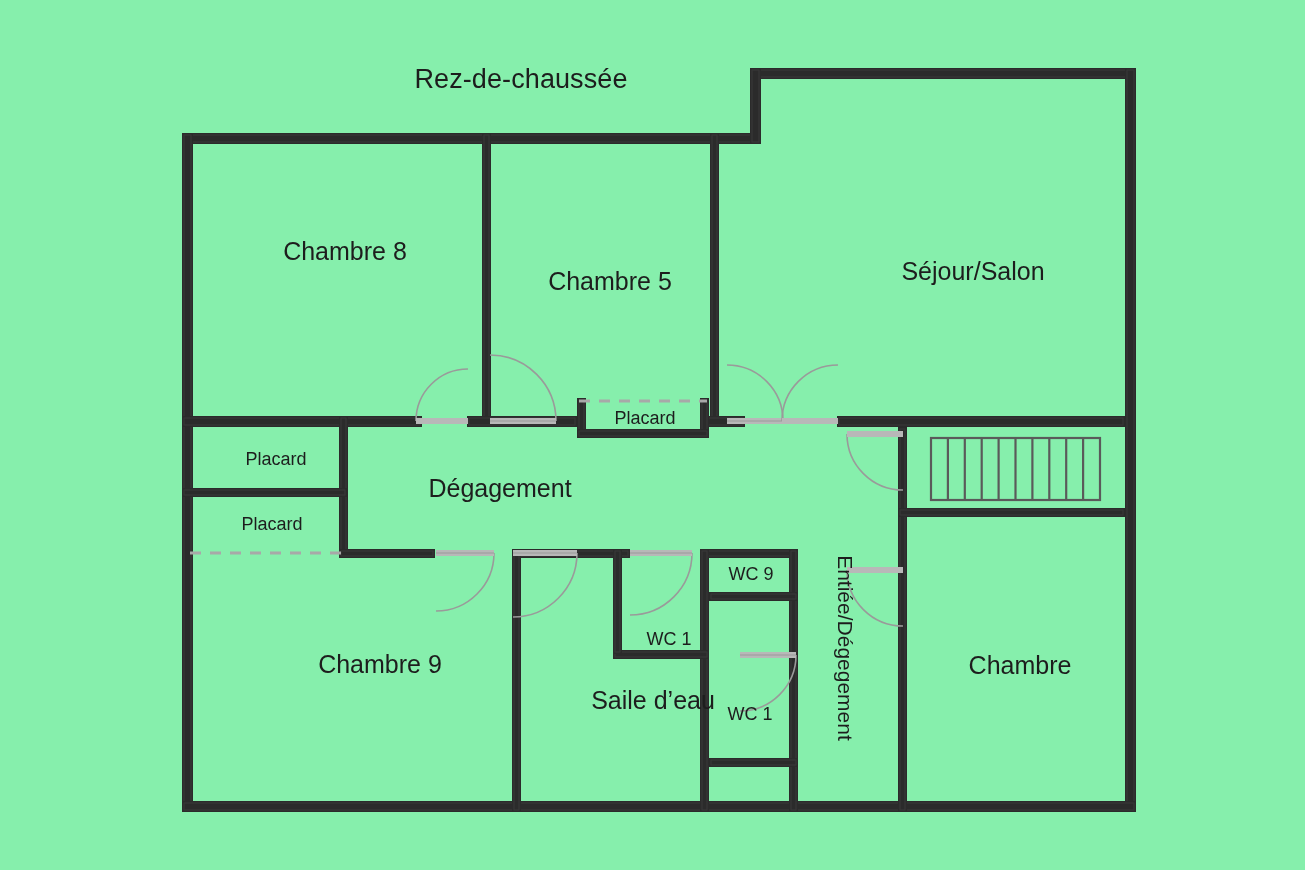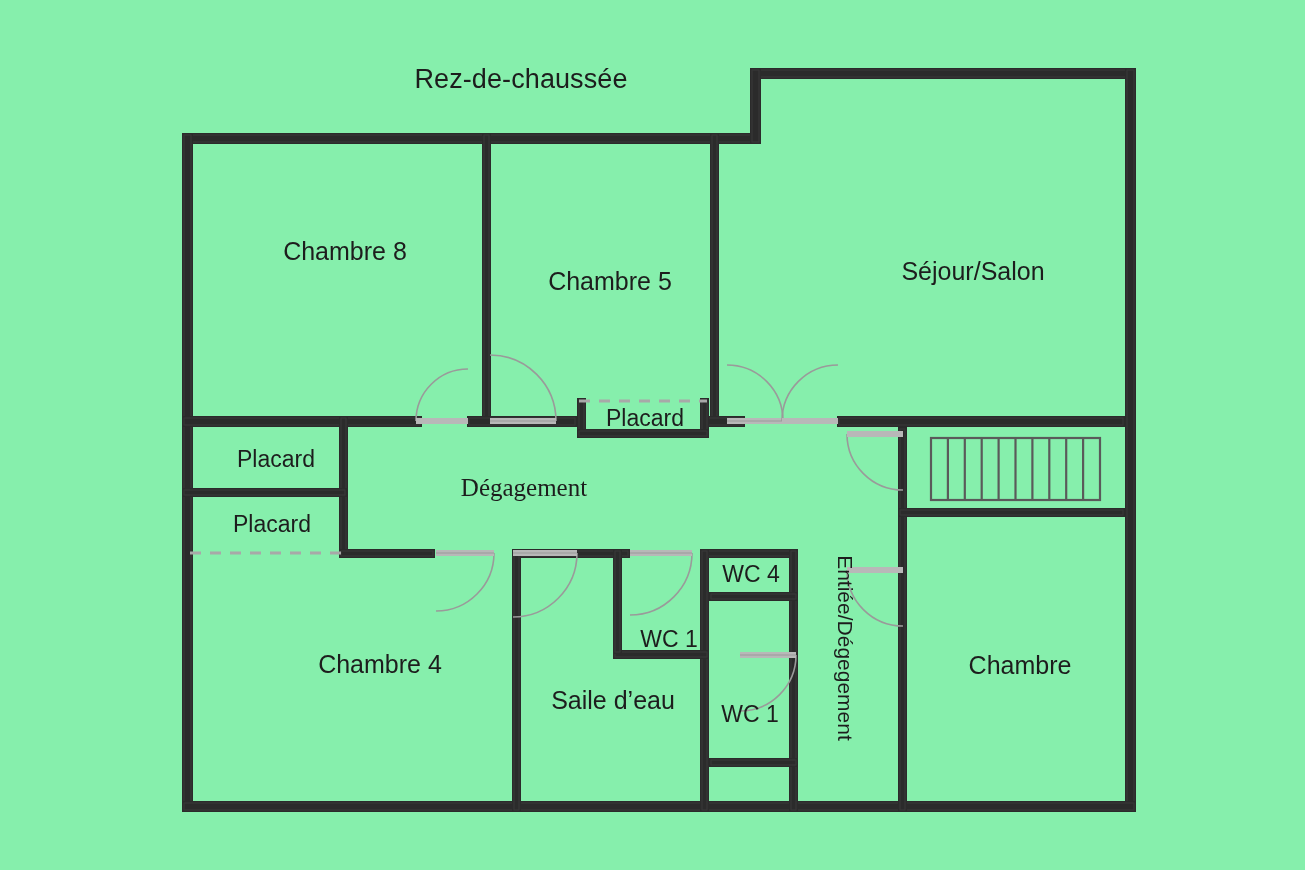--- a/index.html
+++ b/index.html
@@ -45,21 +45,21 @@
   .room-label {
     position: absolute;
     font-family: "Liberation Sans", sans-serif;
     color: #1d1d1d;
     white-space: nowrap;
     transform: translate(-50%, -50%);
     text-align: center;
     pointer-events: none;
   }
   .lbl-lg   { font-size: 25px; line-height: 30px; }
-  .lbl-md   { font-size: 23px; line-height: 28px; }
+  .lbl-md   { font-size: 18px; line-height: 28px; }
   .lbl-vert {
     font-size: 21px;
     line-height: 26px;
     writing-mode: vertical-rl;
     text-orientation: mixed;
     transform: translate(-50%, -50%);
   }
 </style>
 </head>
 <body>
@@ -199,23 +199,23 @@
       </g>
   </svg>
 
   <div id="labels-layer">
       <div class="room-label lbl-lg" style="left: 345px; top: 251px;">Chambre 8</div>
       <div class="room-label lbl-lg" style="left: 610px; top: 281px;">Chambre 5</div>
       <div class="room-label lbl-lg" style="left: 937px; top: 271px; margin-left: 36px;">Séjour/Salon</div>
       <div class="room-label lbl-md" style="left: 276px; top: 459px;">Placard</div>
       <div class="room-label lbl-md" style="left: 272px; top: 524px;">Placard</div>
       <div class="room-label lbl-md" style="left: 645px; top: 418px;">Placard</div>
-      <div class="room-label lbl-lg" style="left: 524px; top: 488px; font-family: Liberation Serif, serif;">Dégagement</div>
-      <div class="room-label lbl-lg" style="left: 380px; top: 664px;">Chambre 4</div>
-      <div class="room-label lbl-lg" style="left: 613px; top: 700px;">Saile d’eau</div>
+      <div class="room-label lbl-lg" style="left: 500px; top: 488px;">Dégagement</div>
+      <div class="room-label lbl-lg" style="left: 380px; top: 664px;">Chambre 9</div>
+      <div class="room-label lbl-lg" style="left: 653px; top: 700px;">Saile d’eau</div>
       <div class="room-label lbl-md" style="left: 669px; top: 639px;">WC 1</div>
-      <div class="room-label lbl-md" style="left: 751px; top: 574px;">WC 4</div>
+      <div class="room-label lbl-md" style="left: 751px; top: 574px;">WC 9</div>
       <div class="room-label lbl-md" style="left: 750px; top: 714px;">WC 1</div>
       <div class="room-label lbl-lg" style="left: 1020px; top: 665px;">Chambre</div>
       <div class="room-label lbl-vert" style="left: 845px; top: 648px;">Entiée/Dégegement</div>
     </div>
 
 </div>
 
 </body></html>

